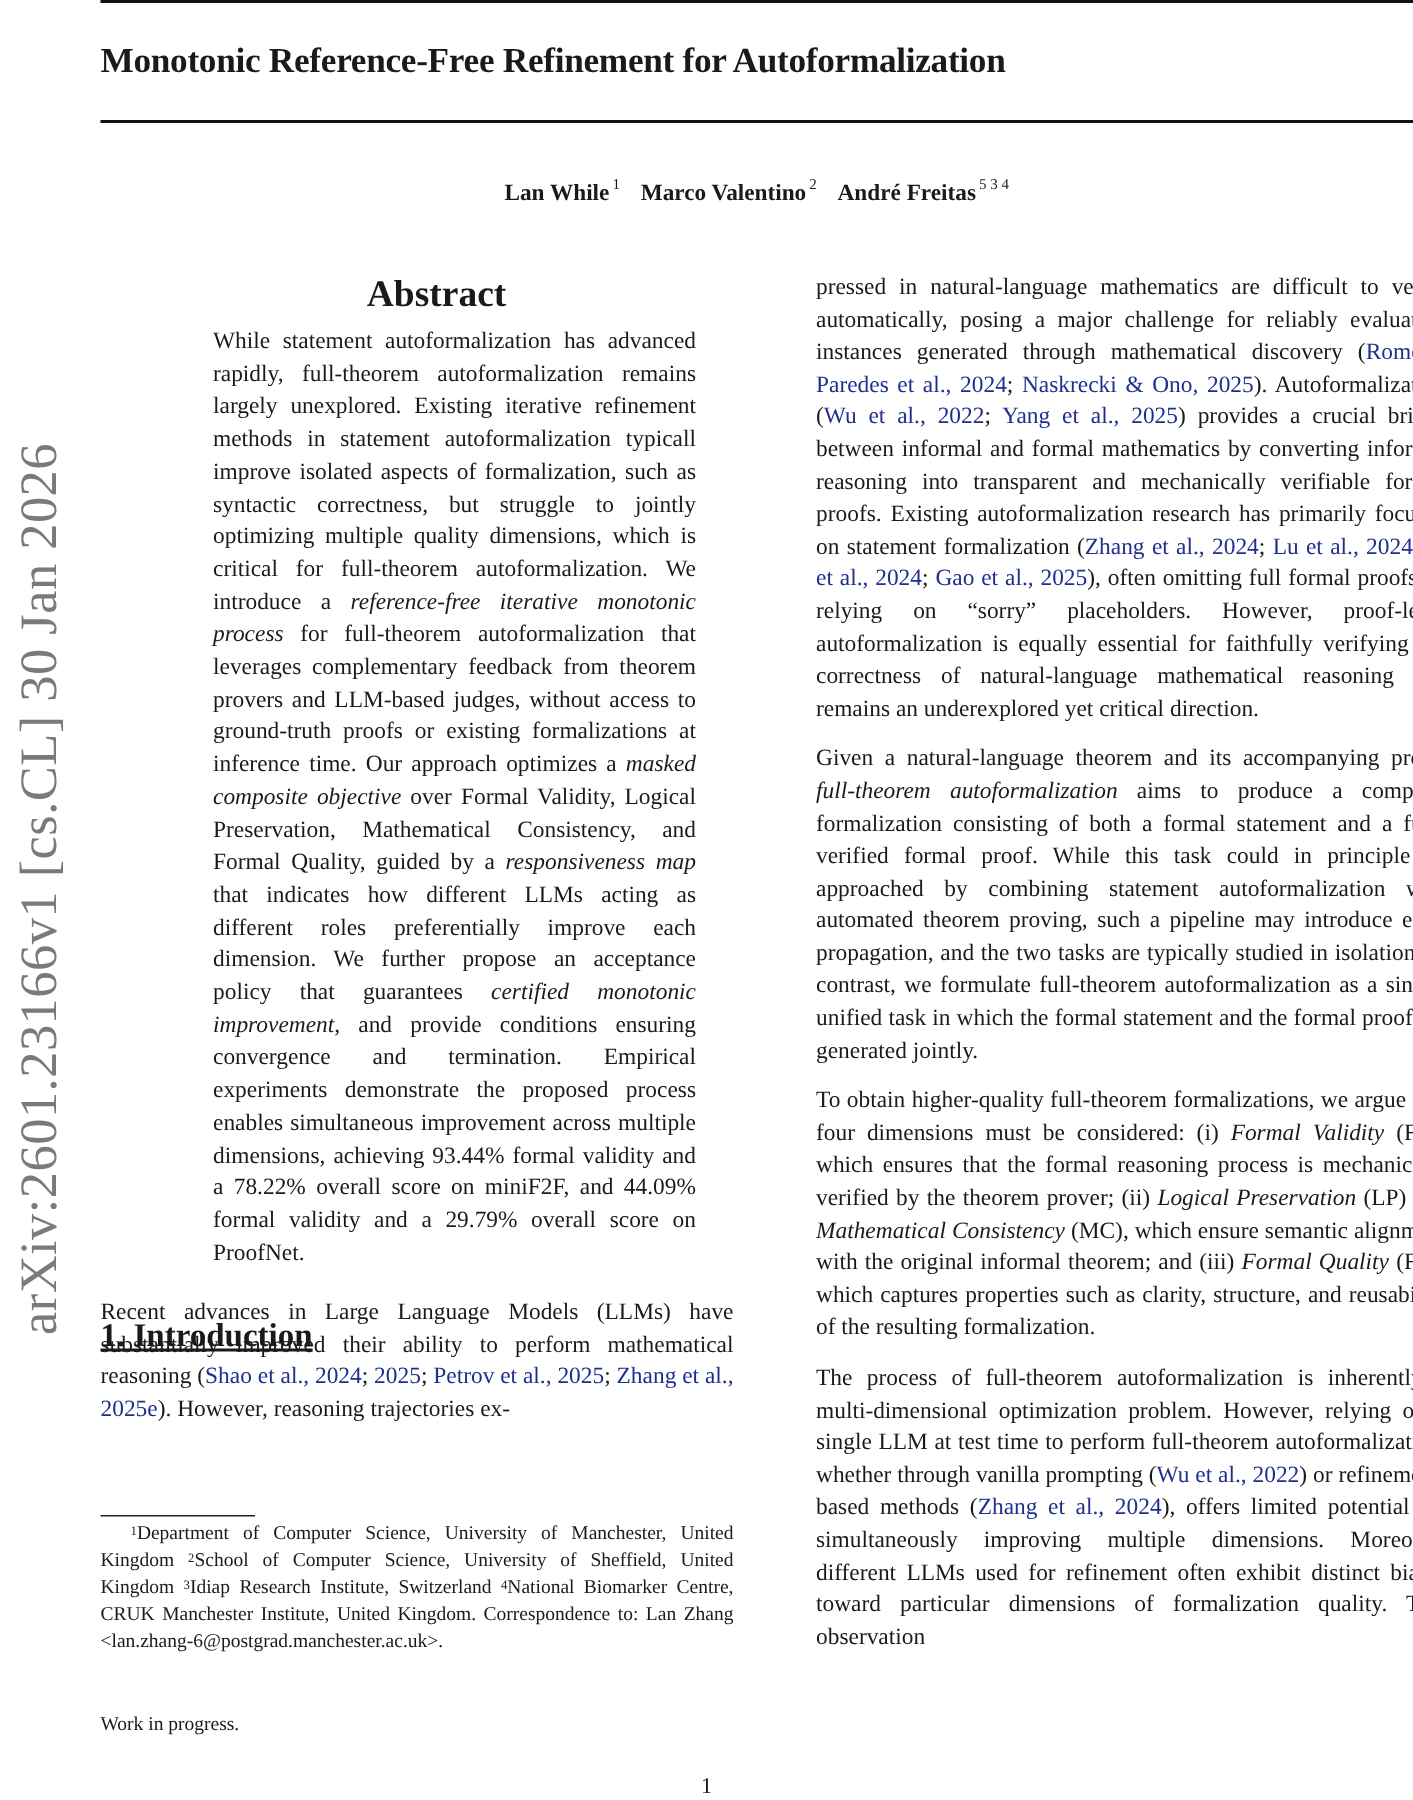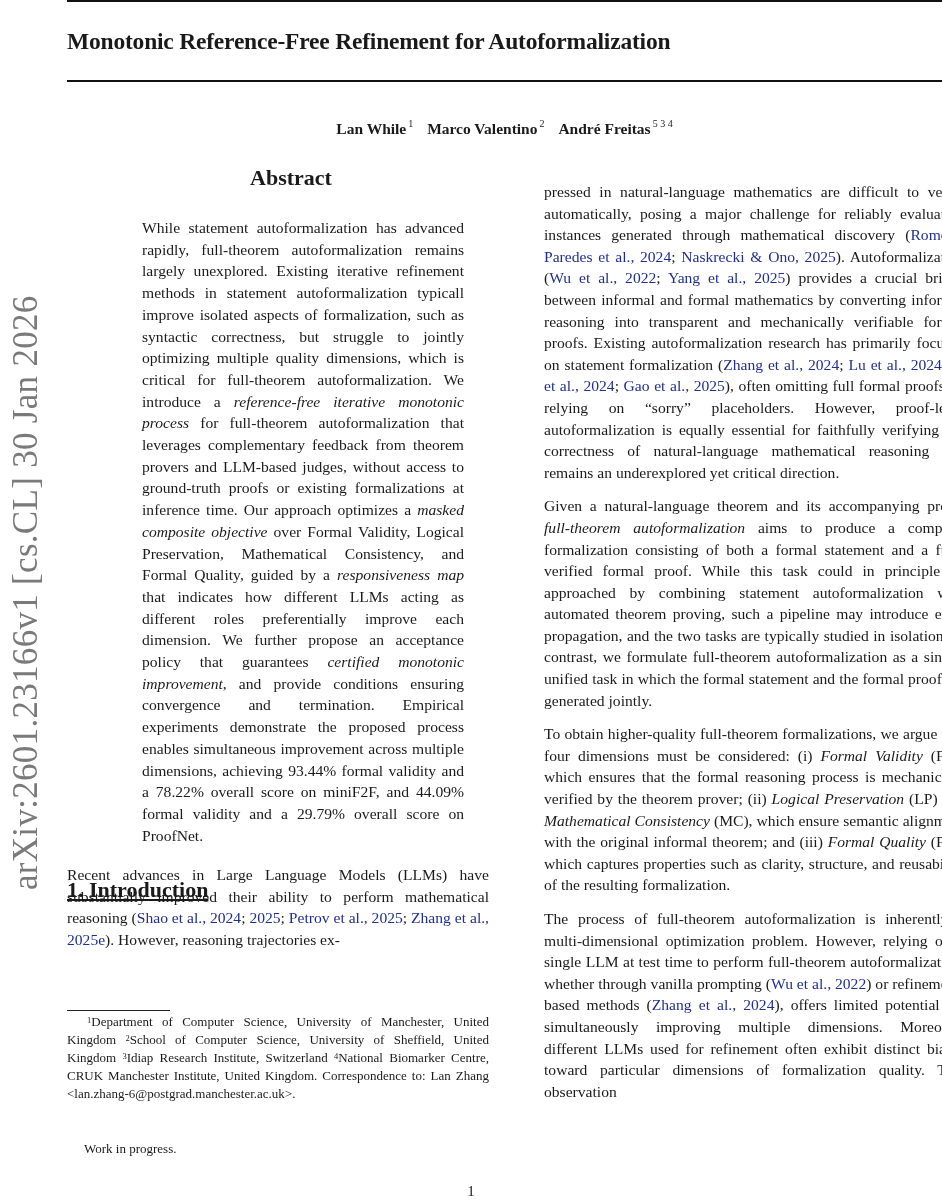--- a/index.html
+++ b/index.html
@@ -18,29 +18,29 @@
     position: absolute; top: 120px; left: 67px; right: 0; text-align: center;
     font-weight: bold; font-size: 15.5px;
   }
   .authors .author { margin: 0 5px; }
   .authors sup { font-weight: normal; font-size: 10px; vertical-align: top; position: relative; top: -2px; margin-left: 2px; }
   .arxiv {
     position: absolute; left: 6px; top: 890px; transform-origin: 0 0; transform: rotate(-90deg);
     font-size: 35px; color: #7a7a7a; white-space: nowrap; letter-spacing: 0.3px;
   }
   .col { position: absolute; font-size: 15.6px; line-height: 21.6px; text-align: justify; hyphens: manual; }
-  .abstract-head { position: absolute; top: 165px; left: 130px; width: 322px; text-align: center; font-weight: bold; font-size: 22px; }
+  .abstract-head { position: absolute; top: 183px; left: 130px; width: 322px; text-align: center; font-weight: bold; font-size: 25px; }
   .abstract { top: 217px; left: 130px; width: 322px; line-height: 21.7px; margin-left: 12px; }
   .sec-head { position: absolute; top: 877px; left: 67px; font-weight: bold; font-size: 22px; text-decoration: underline; }
   .intro-left { top: 864px; left: 67px; width: 422px; }
   .footrule { position: absolute; top: 1010px; left: 67px; width: 103px; height: 1px; background: #222; }
   .footnote { position: absolute; top: 1013px; left: 67px; width: 422px; font-size: 13px; line-height: 18px; text-align: justify; }
   .footnote sup { font-size: 8.5px; vertical-align: top; position: relative; top: -2px; }
   .footnote .fn-first { text-indent: 20px; display: block; }
-  .wip { position: absolute; top: 1141px; left: 84px; font-size: 13px; }
+  .wip { position: absolute; top: 1141px; left: 67px; font-size: 13px; }
   .right { left: 519px; width: 421px; }
   .p { margin: 0 0 12px 0; }
   .cite { color: #1f2f8f; }
   em { font-style: italic; }
   .pagenum { position: absolute; top: 1183px; left: 0; right: 0; text-align: center; font-size: 15px; }
 </style>
 </head>
 <body>
 
 <div class="rule top"></div>

